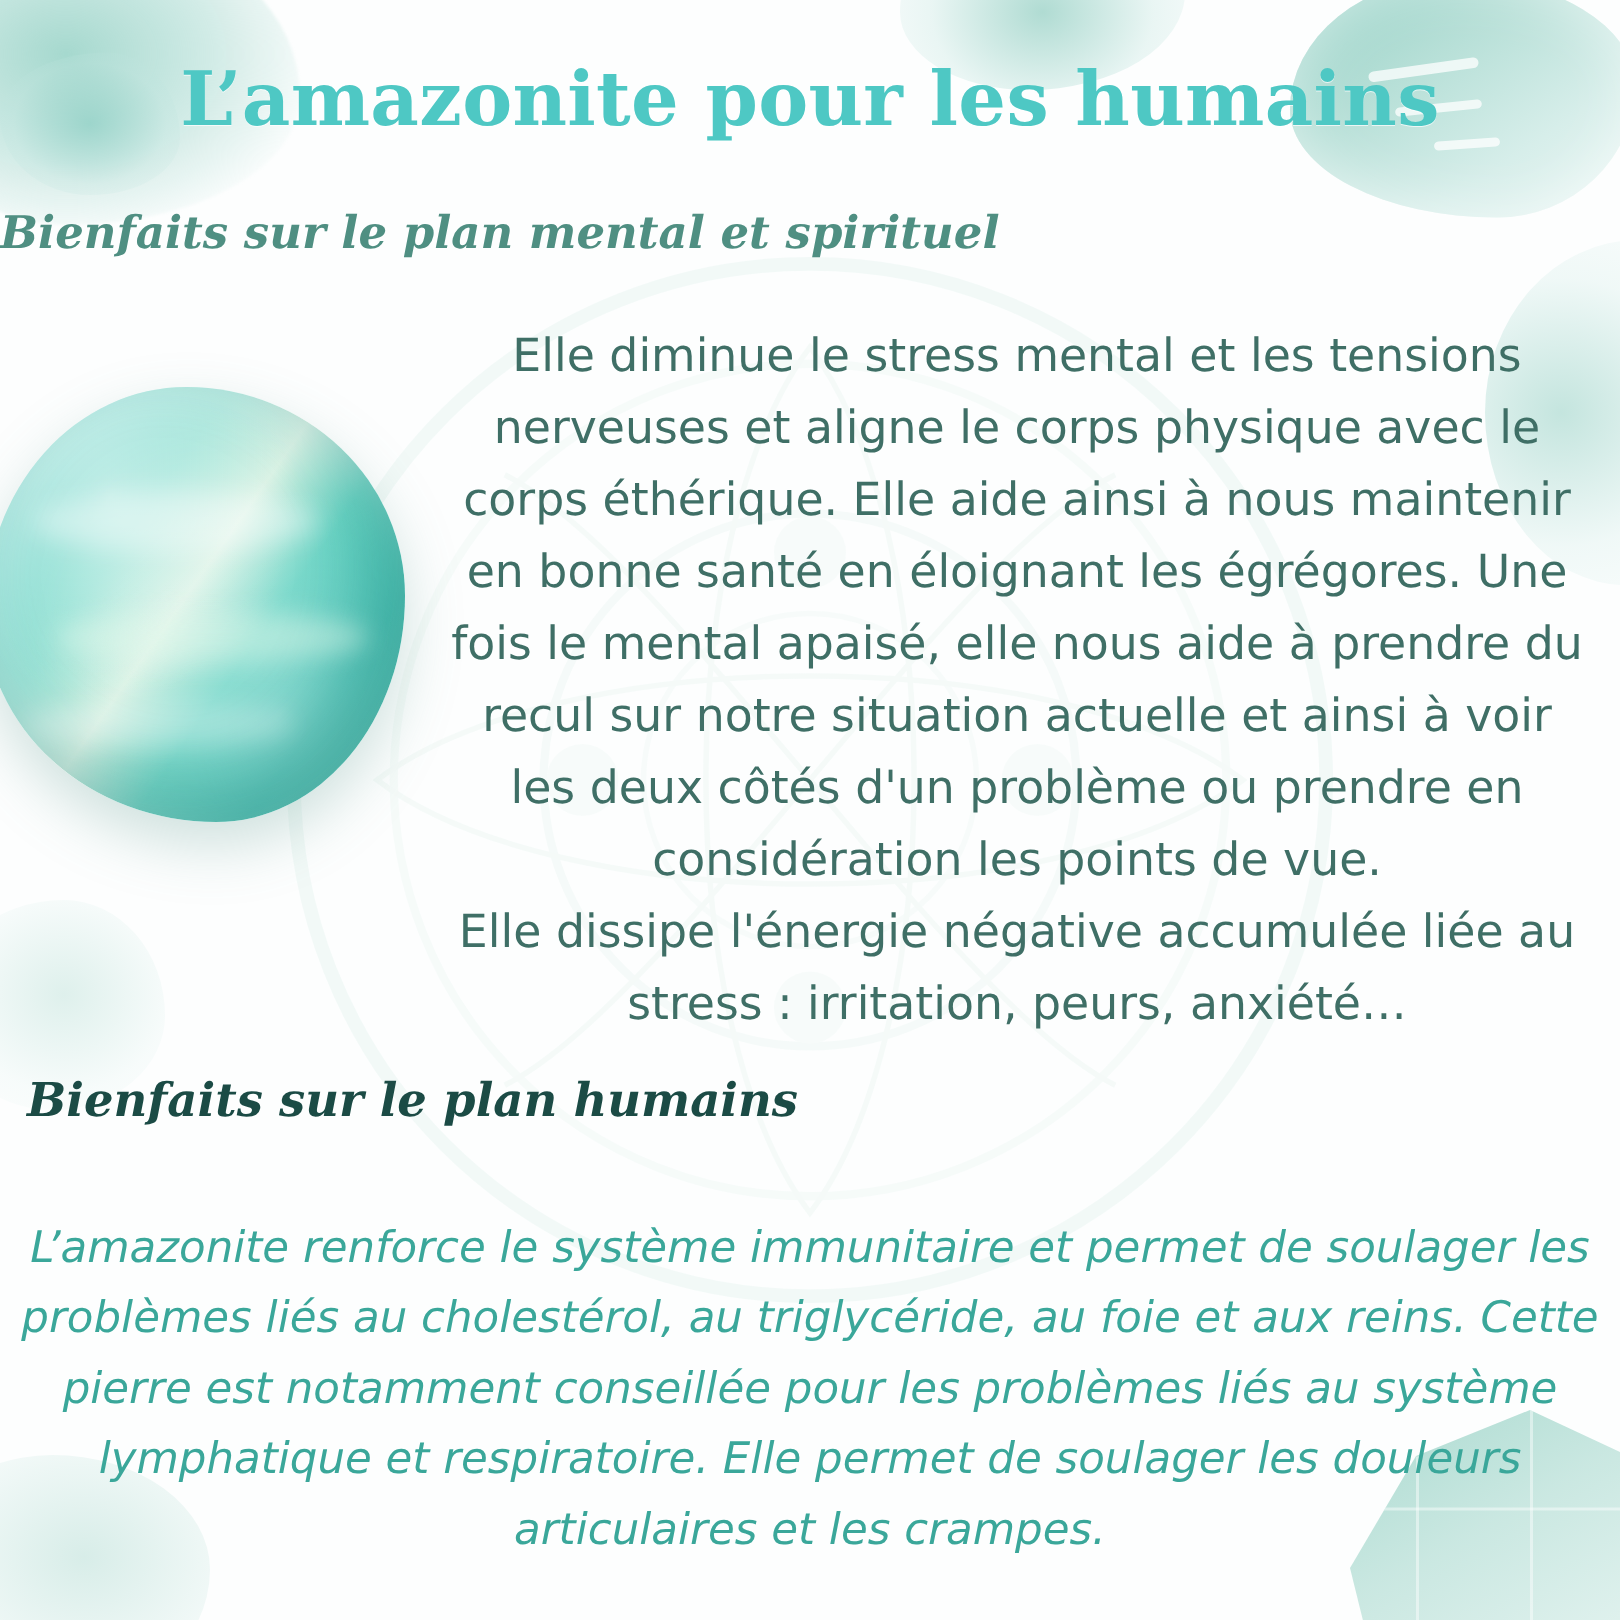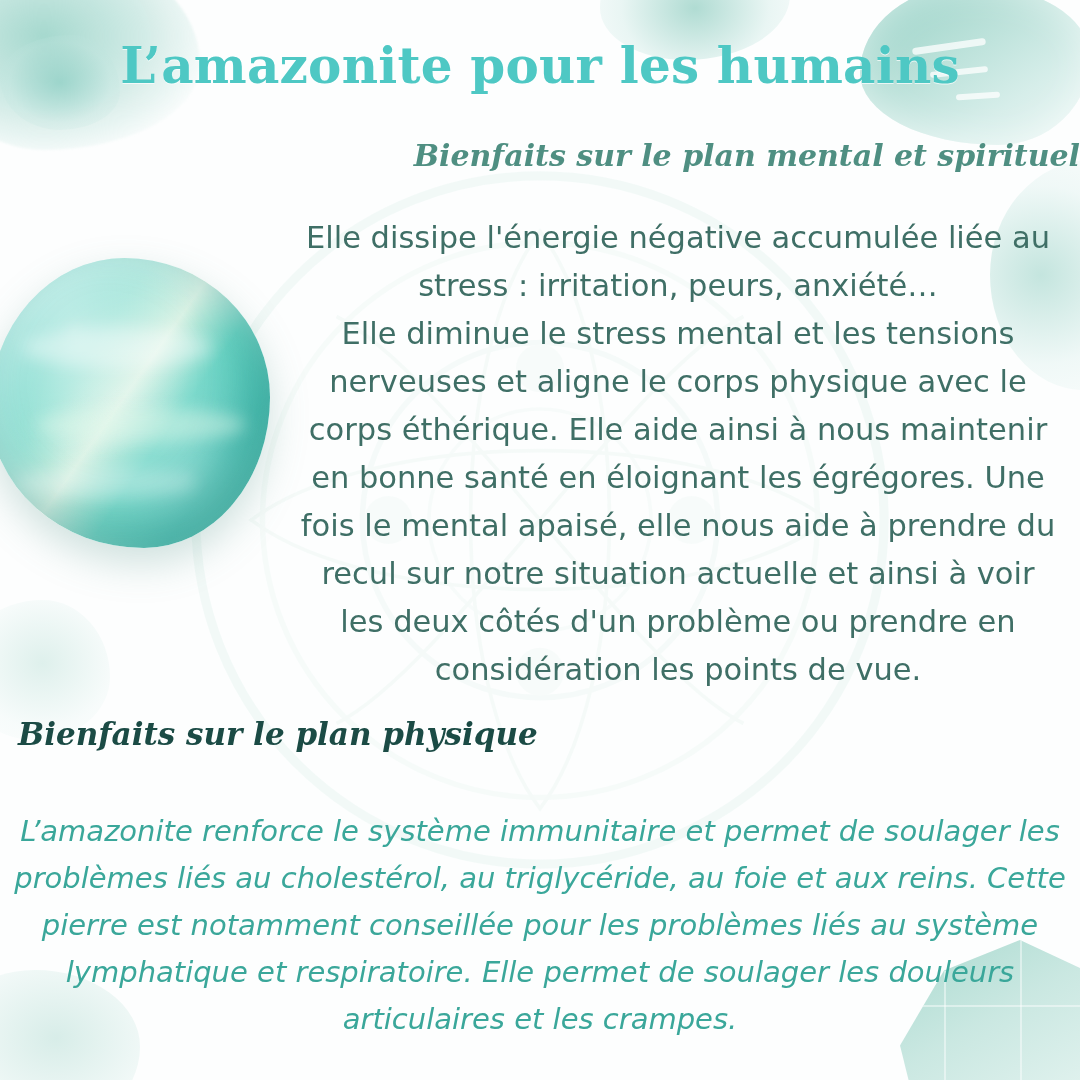--- a/index.html
+++ b/index.html
@@ -161,21 +161,21 @@
     letter-spacing: 0.2px;
     color: #4ec8c4;
     text-shadow: 0 1px 0 rgba(255,255,255,0.7);
   }
 
   .sub-mental {
     position: absolute;
     top: 138px;
     left: 0;
     width: 1080px;
-    text-align: right;
+    text-align: left;
     font-family: "DejaVu Serif", "Liberation Serif", serif;
     font-style: italic;
     font-weight: bold;
     font-size: 30px;
     color: #4f8f82;
   }
 
   .mental-body {
     position: absolute;
     top: 214px;
@@ -272,23 +272,23 @@
       <div class="stone-band" style="left:46px; top:150px; width:210px; height:34px; background:rgba(226,248,236,0.45);"></div>
       <div class="stone-band" style="left:26px; top:210px; width:180px; height:30px; background:rgba(255,255,255,0.25);"></div>
     </div>
   </div>
 
   <div class="title">L’amazonite pour les humains</div>
 
   <div class="sub-mental">Bienfaits sur le plan  mental et spirituel</div>
 
   <div class="mental-body">
+    <p>Elle diminue le stress mental et les tensions nerveuses et aligne le corps physique avec le corps éthérique. Elle aide ainsi à nous maintenir en bonne santé en éloignant les égrégores. Une fois le mental apaisé, elle nous aide à prendre du recul sur notre situation actuelle et ainsi à voir les deux côtés d'un problème ou prendre en considération les points de vue.</p>
     <p>Elle dissipe l'énergie négative accumulée liée au stress : irritation, peurs, anxiété…</p>
-    <p>Elle diminue le stress mental et les tensions nerveuses et aligne le corps physique avec le corps éthérique. Elle aide ainsi à nous maintenir en bonne santé en éloignant les égrégores. Une fois le mental apaisé, elle nous aide à prendre du recul sur notre situation actuelle et ainsi à voir les deux côtés d'un problème ou prendre en considération les points de vue.</p>
-  </div>
-
-  <div class="sub-physique">Bienfaits sur le plan physique</div>
+  </div>
+
+  <div class="sub-physique">Bienfaits sur le plan humains</div>
 
   <div class="physique-body">
     <p>L’amazonite renforce le système immunitaire et permet de soulager les problèmes liés au cholestérol, au triglycéride, au foie et aux reins. Cette pierre est notamment conseillée pour les problèmes liés au système lymphatique et respiratoire. Elle permet de soulager les douleurs articulaires et les crampes.</p>
   </div>
 
 </div>
 
 </body></html>

